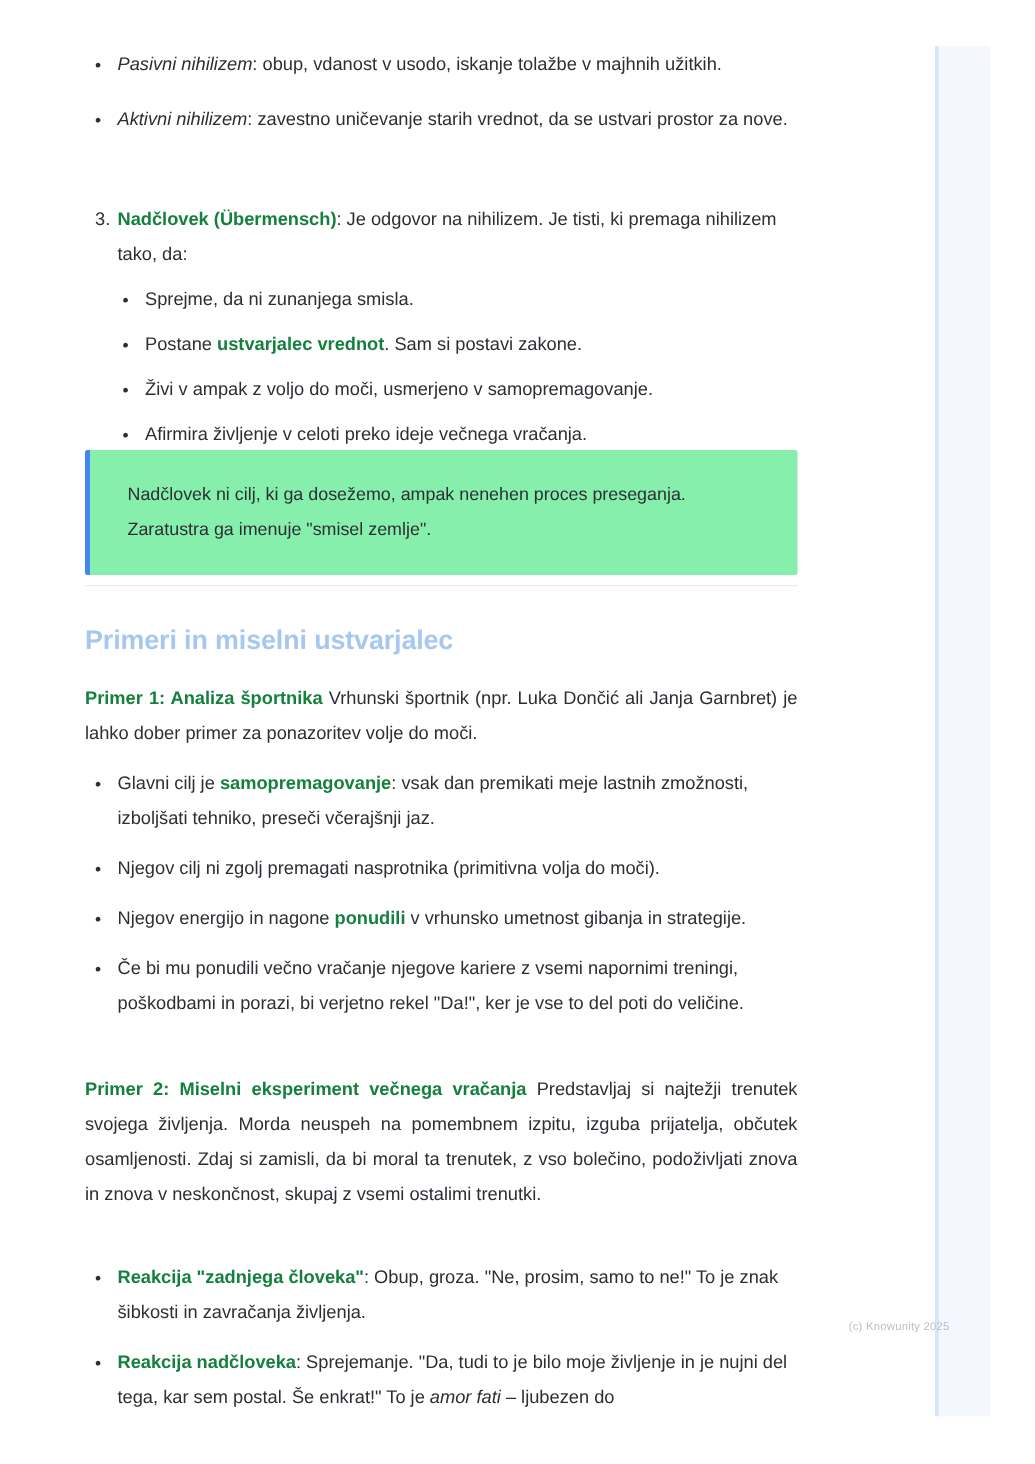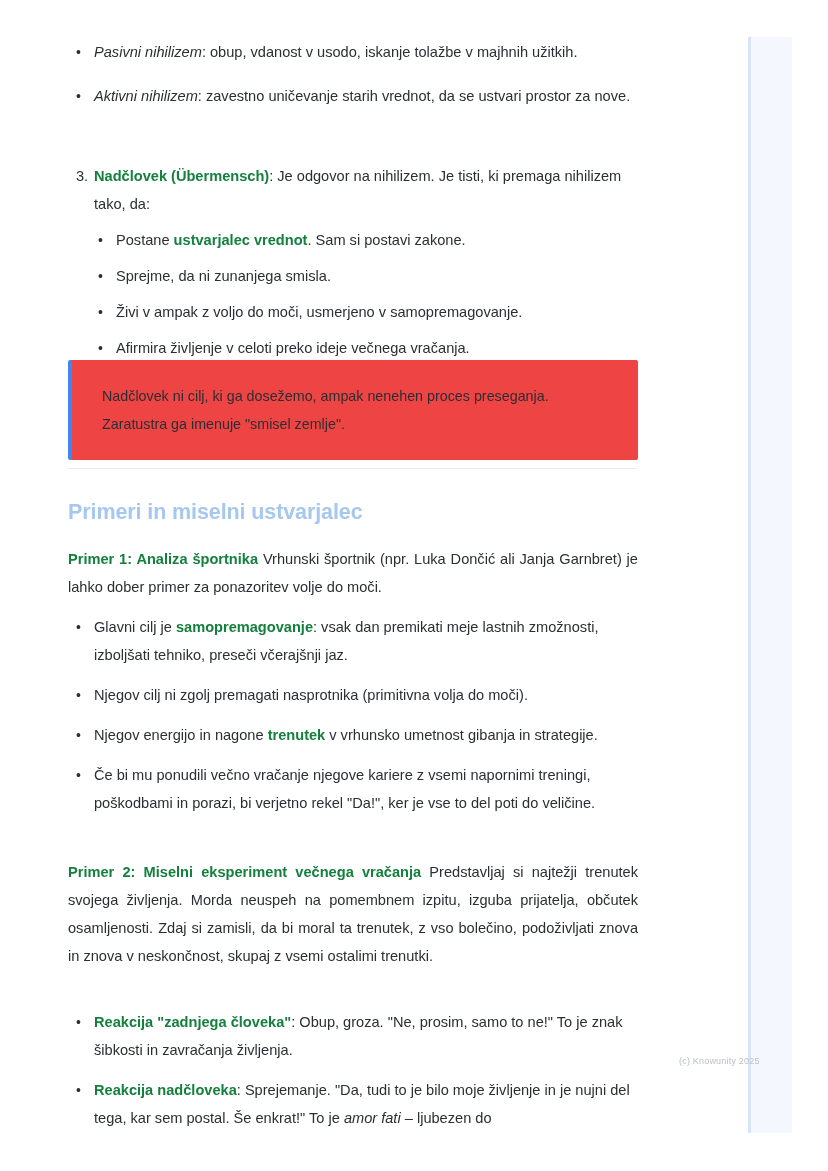--- a/index.html
+++ b/index.html
@@ -103,21 +103,21 @@
     left: 8px;
     top: 0;
     font-size: 14.6px;
     line-height: 28px;
     color: #2b2f33;
   }
 
   
   .callout {
     position: relative;
-    background: #ef4444;
+    background: #86efac;
     border-left: 4px solid #4285f4;
     border-radius: 2px;
     padding: 22px 24px 22px 30px;
     box-sizing: border-box;
     width: 570px;
   }
   .callout p {
     margin: 0;
     font-size: 14.3px;
     line-height: 28px;
@@ -176,24 +176,24 @@
     </ul>
 
     <div class="blk" style="top:162px;">
       <div class="num-item">
         <span class="num-marker">3.</span>
         <b class="b">Nadčlovek (Übermensch)</b><span>: Je odgovor na nihilizem. Je tisti, ki premaga nihilizem tako, da:</span>
       </div>
 
       <ul class="sub-bullets" style="margin-top:8px;">
         <li class="bullet">
+          <span>Sprejme, da ni zunanjega smisla.</span><b class="b"></b><span></span>
+        </li>
+        <li class="bullet">
           <span>Postane </span><b class="b">ustvarjalec vrednot</b><span>. Sam si postavi zakone.</span>
-        </li>
-        <li class="bullet">
-          <span>Sprejme, da ni zunanjega smisla.</span><b class="b"></b><span></span>
         </li>
         <li class="bullet">
           <span>Živi v ampak z voljo do moči, usmerjeno v samopremagovanje.</span><b class="b"></b><span></span>
         </li>
         <li class="bullet">
           <span>Afirmira življenje v celoti preko ideje večnega vračanja.</span><b class="b"></b><span></span>
         </li>
       </ul>
     </div>
 
@@ -211,21 +211,21 @@
     </p>
 
     <ul class="bullets blk" style="top:613px;">
       <li class="bullet">
         <span>Glavni cilj je </span><b class="b">samopremagovanje</b><span>: vsak dan premikati meje lastnih zmožnosti, izboljšati tehniko, preseči včerajšnji jaz.</span>
       </li>
       <li class="bullet">
         <span>Njegov cilj ni zgolj premagati nasprotnika (primitivna volja do moči).</span><b class="b"></b><span></span>
       </li>
       <li class="bullet">
-        <span>Njegov energijo in nagone </span><b class="b">trenutek</b><span> v vrhunsko umetnost gibanja in strategije.</span>
+        <span>Njegov energijo in nagone </span><b class="b">ponudili</b><span> v vrhunsko umetnost gibanja in strategije.</span>
       </li>
       <li class="bullet">
         <span>Če bi mu ponudili večno vračanje njegove kariere z vsemi napornimi treningi, poškodbami in porazi, bi verjetno rekel "Da!", ker je vse to del poti do veličine.</span><b class="b"></b><span></span>
       </li>
     </ul>
 
     <p class="para justify blk" style="top:858px; width:570px;">
       <b class="b">Primer 2: Miselni eksperiment večnega vračanja</b><span> Predstavljaj si najtežji trenutek svojega življenja. Morda neuspeh na pomembnem izpitu, izguba prijatelja, občutek osamljenosti. Zdaj si zamisli, da bi moral ta trenutek, z vso bolečino, podoživljati znova in znova v neskončnost, skupaj z vsemi ostalimi trenutki.</span>
     </p>
 

